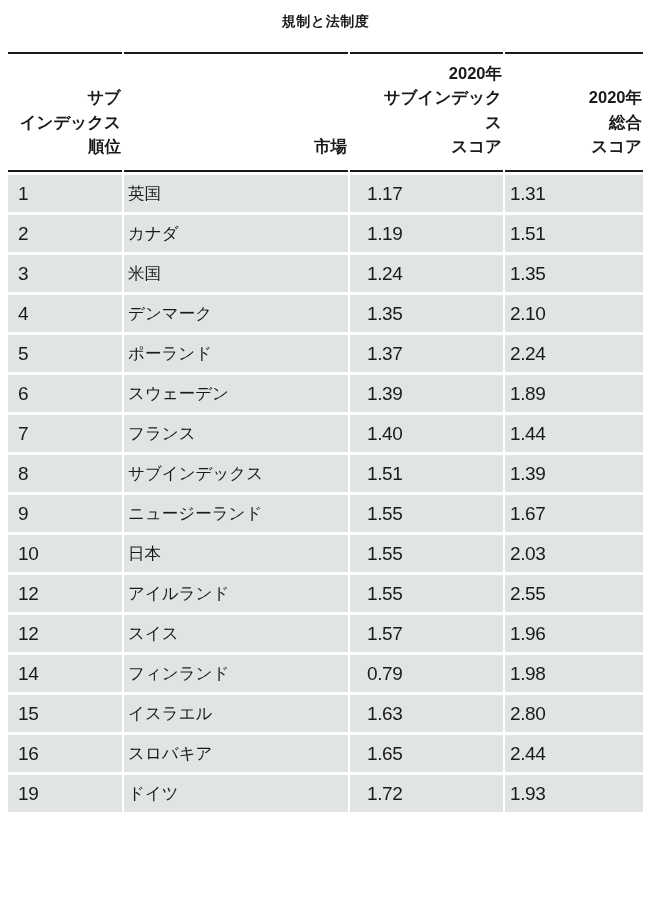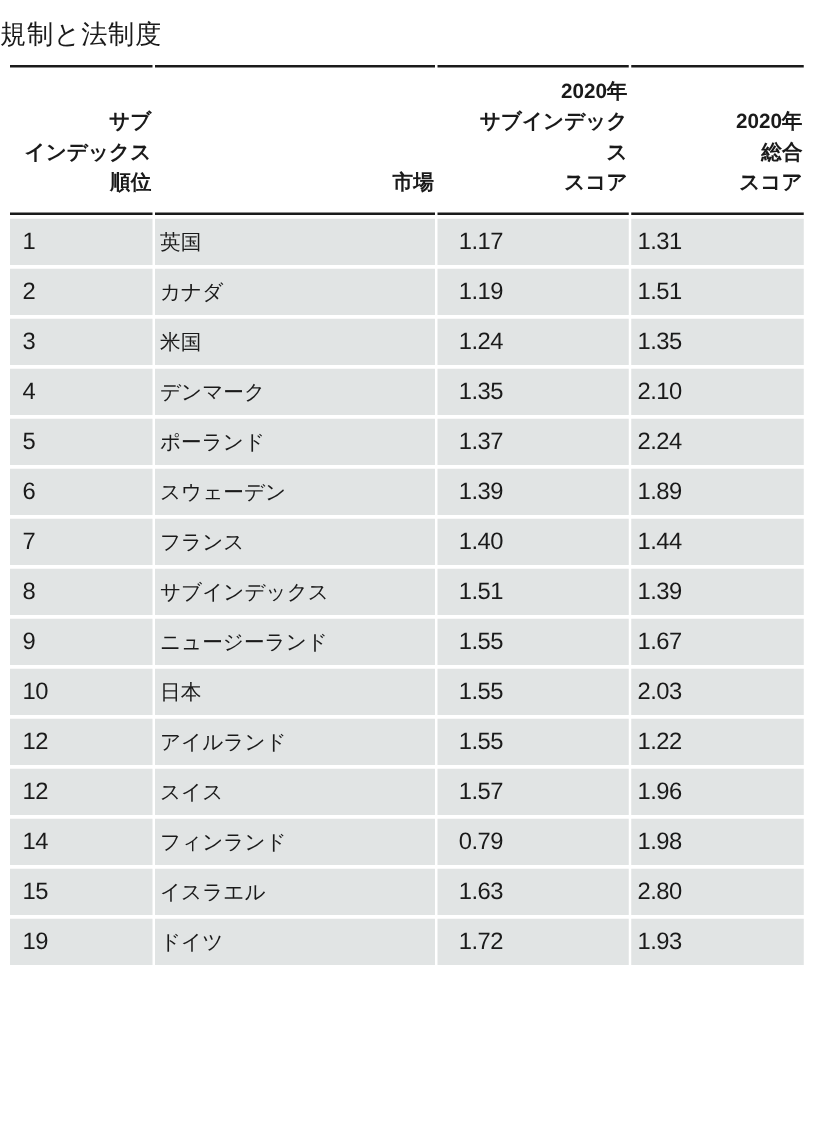--- a/index.html
+++ b/index.html
@@ -6,22 +6,23 @@
     margin: 0;
     padding: 0;
     width: 651px;
     height: 916px;
     background: #ffffff;
     font-family: "Liberation Sans", "DejaVu Sans", sans-serif;
     color: #1a1a1a;
     overflow: hidden;
   }
   .page-title {
-    font-size: 21px;
-    font-weight: 400;
+    text-align: center;
+    font-size: 14px;
+    font-weight: 700;
     padding-top: 13px;
     letter-spacing: 0.5px;
     height: 28px;
   }
   table.rank-table {
     border-collapse: separate;
     border-spacing: 2px 3px;
     table-layout: fixed;
     width: 639px;
     margin: 8px 6px 0 6px;
@@ -143,40 +144,46 @@
       <tr>
         <td class="c1 rank">10</td>
         <td class="c2 market">日本</td>
         <td class="c3 score">1.55</td>
         <td class="c4 score">2.03</td>
       </tr>
       <tr>
         <td class="c1 rank">12</td>
         <td class="c2 market">アイルランド</td>
         <td class="c3 score">1.55</td>
-        <td class="c4 score">1.22</td>
+        <td class="c4 score">2.55</td>
       </tr>
       <tr>
         <td class="c1 rank">12</td>
         <td class="c2 market">スイス</td>
         <td class="c3 score">1.57</td>
         <td class="c4 score">1.96</td>
       </tr>
       <tr>
         <td class="c1 rank">14</td>
         <td class="c2 market">フィンランド</td>
         <td class="c3 score">0.79</td>
         <td class="c4 score">1.98</td>
       </tr>
       <tr>
         <td class="c1 rank">15</td>
         <td class="c2 market">イスラエル</td>
         <td class="c3 score">1.63</td>
         <td class="c4 score">2.80</td>
       </tr>
       <tr>
+        <td class="c1 rank">16</td>
+        <td class="c2 market">スロバキア</td>
+        <td class="c3 score">1.65</td>
+        <td class="c4 score">2.44</td>
+      </tr>
+      <tr>
         <td class="c1 rank">19</td>
         <td class="c2 market">ドイツ</td>
         <td class="c3 score">1.72</td>
         <td class="c4 score">1.93</td>
       </tr>
     </tbody>
 </table>
 
 </body></html>

